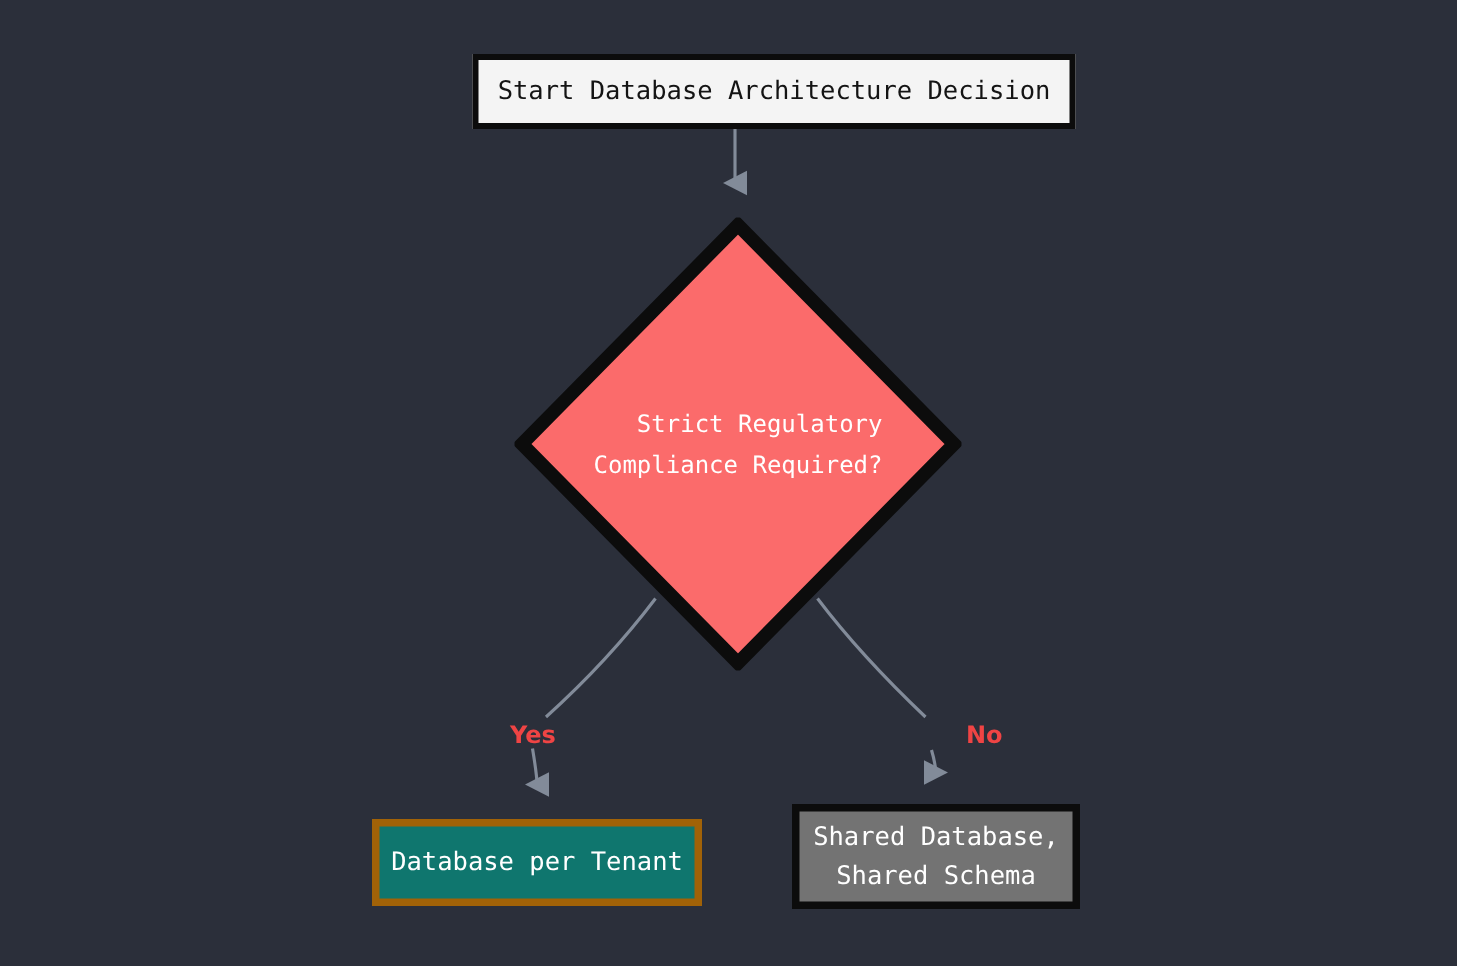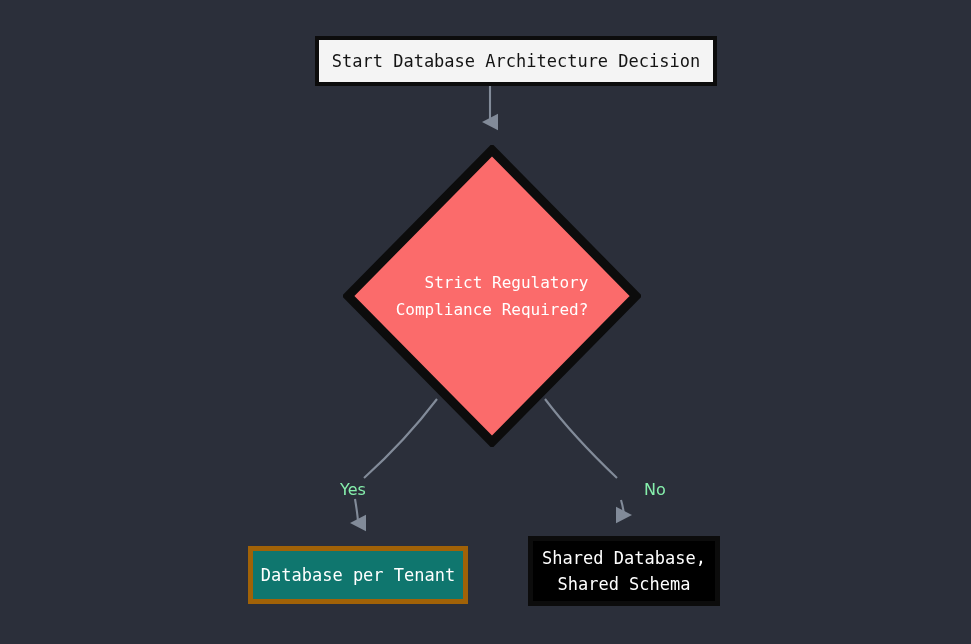--- a/index.html
+++ b/index.html
@@ -95,35 +95,36 @@
     border: 5px solid #a16207;
     color: #ffffff;
     font-size: 17px;
   }
 
   .node-shared {
     left: 528px;
     top: 536px;
     width: 192px;
     height: 70px;
-    background: #000000;
+    background: #737373;
     border: 5px solid #0c0c0c;
     color: #ffffff;
     font-size: 17px;
     line-height: 26px;
   }
 
   
   .edge-label {
     position: absolute;
     font-family: "DejaVu Sans", sans-serif;
     font-size: 16px;
-    color: #86efac;
+    color: #ef4444;
     z-index: 4;
     white-space: pre;
+    font-weight: bold;
   }
   .edge-label-yes {
     left: 340px;
     top: 480px;
   }
   .edge-label-no {
     left: 644px;
     top: 480px;
   }
 </style>

